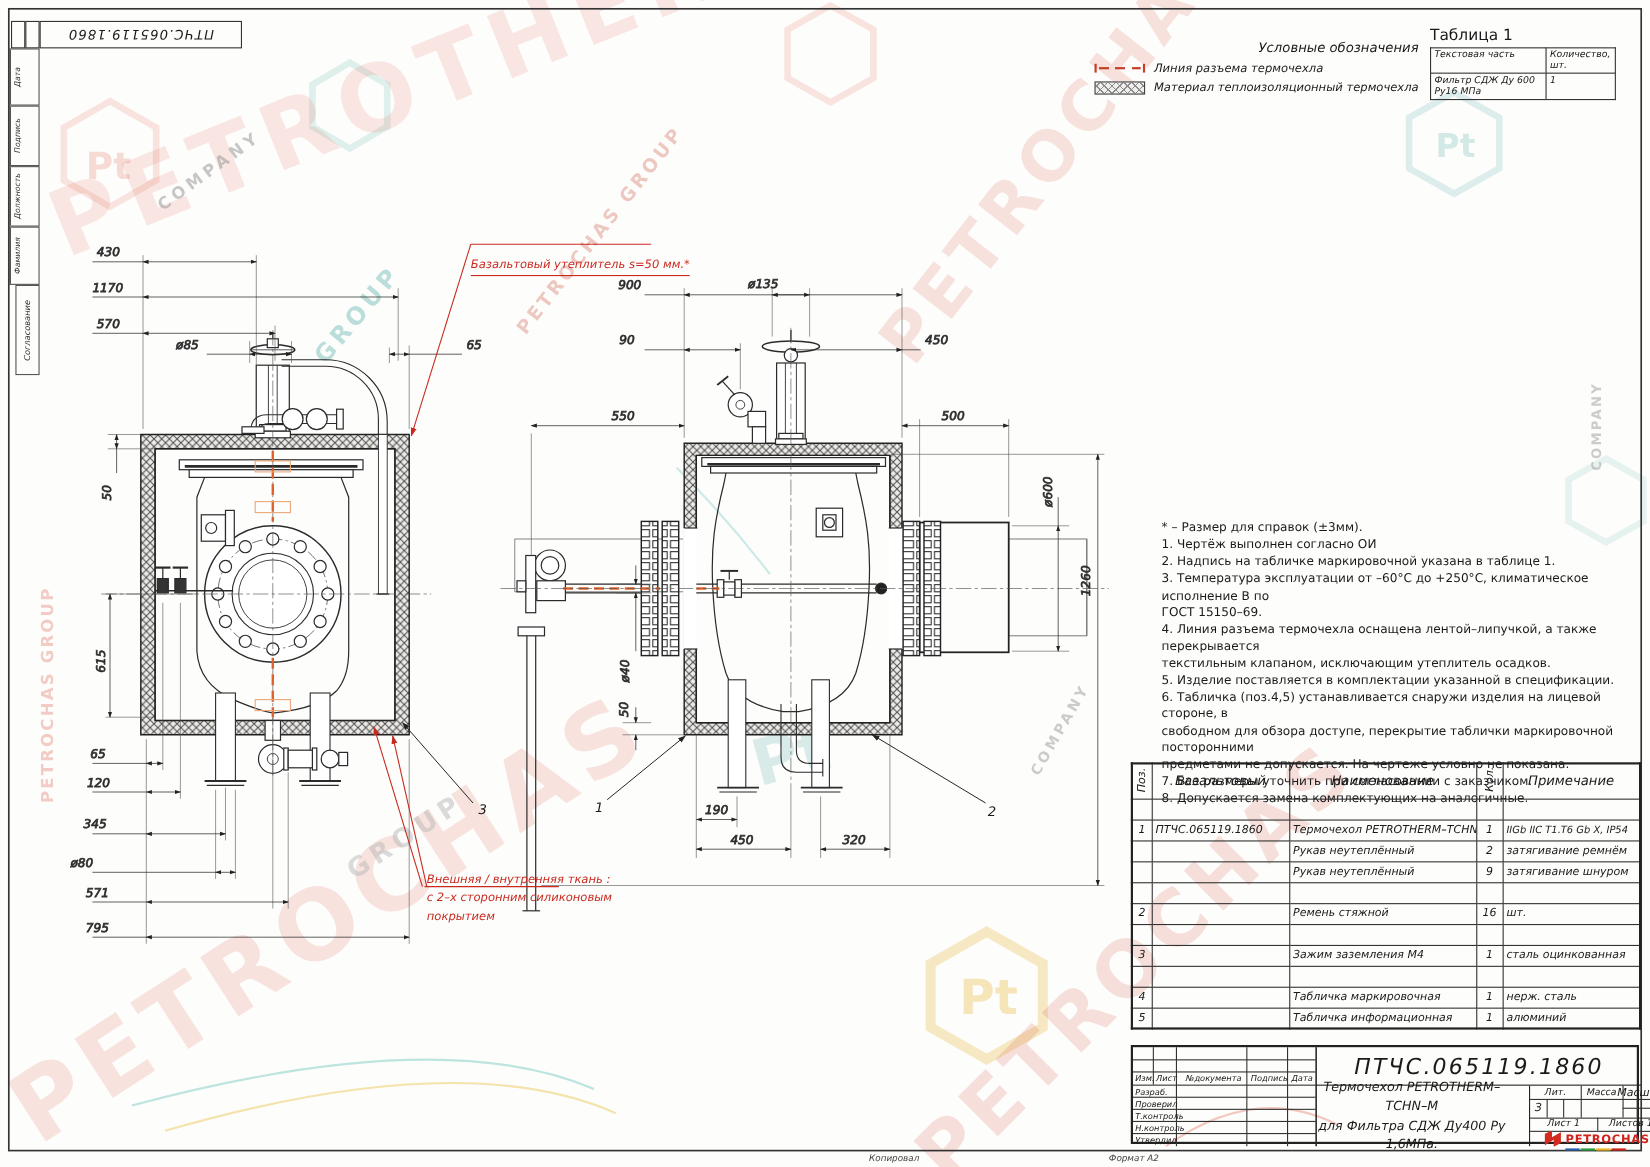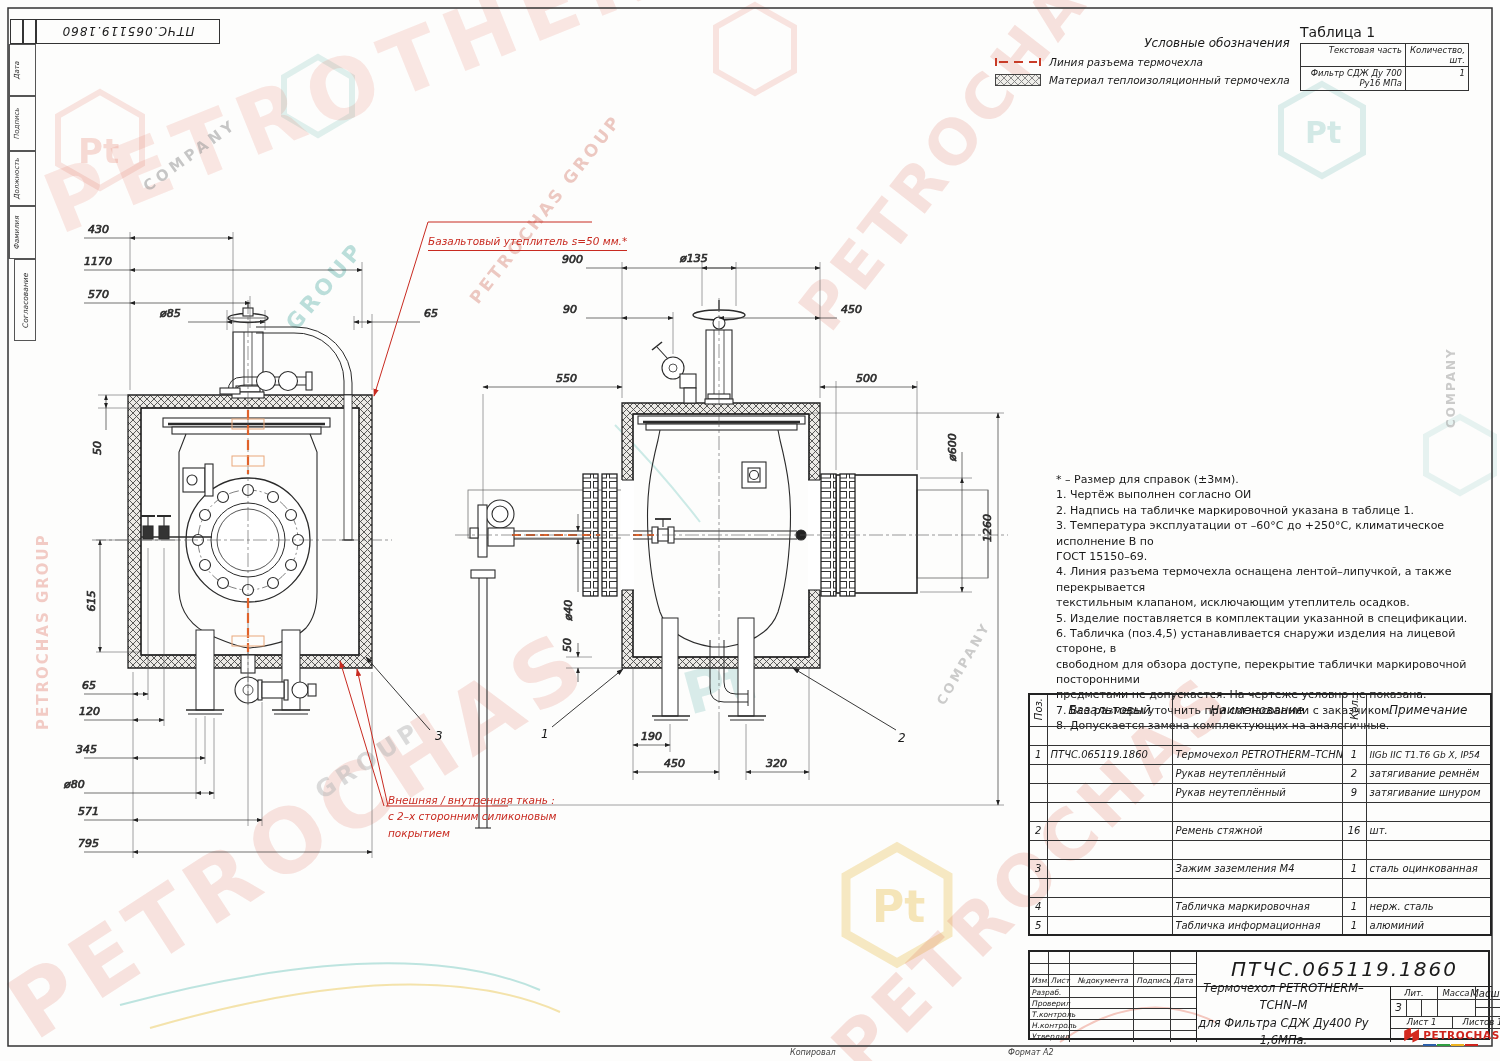--- a/index.html
+++ b/index.html
@@ -21,21 +21,21 @@
   .legend-title{font-size:12px;}
   .legend-item{display:flex;align-items:center;gap:8px;margin-top:6px;}
   .sw-dash{width:46px;height:8px;position:relative;border-left:2px solid #c83c28;border-right:2px solid #c83c28;}
   .sw-dash:before{content:"";position:absolute;left:2px;right:2px;top:3px;height:2px;
      background:repeating-linear-gradient(90deg,#c83c28 0 9px,transparent 9px 15px);}
   .sw-insul{width:46px;height:12px;border:1px solid #444;
      background:repeating-linear-gradient(45deg,#8a8a8a 0 1px,transparent 1px 5px),
                 repeating-linear-gradient(-45deg,#8a8a8a 0 1px,transparent 1px 5px),#efeeea;}
   .legend-label{font-size:10.5px;font-style:italic;}
   
-  .t1{border-collapse:collapse;table-layout:fixed;width:168px;text-align:right;}
+  .t1{border-collapse:collapse;table-layout:fixed;width:168px;}
   .t1 td{border:1px solid #333;font-size:8.5px;font-style:italic;padding:1px 3px;vertical-align:top;}
   .t1-title{font-size:14px;margin-bottom:3px;}
   
   .notes{width:442px;font-size:11px;line-height:1.40;}
   
   .spec{border-collapse:collapse;table-layout:fixed;width:462px;border:2px solid #222;}
   .spec th,.spec td{border:1px solid #333;font-weight:normal;overflow:hidden;white-space:nowrap;}
   .spec th{font-size:12px;font-style:italic;height:32px;}
   .spec td{font-size:10px;font-style:italic;height:19px;padding:0 3px;}
   .spec td.c{text-align:center;padding:0;}
@@ -515,21 +515,21 @@
       <colgroup>
           <col style="width:105px">
           <col style="width:63px">
         </colgroup>
       <tbody>
           <tr>
         <td>Текстовая часть</td>
         <td>Количество, шт.</td>
       </tr>
       <tr style="height:24px;">
-        <td>Фильтр СДЖ Ду 700 Ру16 МПа</td>
+        <td>Фильтр СДЖ Ду 600 Ру16 МПа</td>
         <td>1</td>
       </tr>
     </tbody>
       </table>
   </div>
 
   <div class="abs ovl notes" style="left:1056px;top:472px;">
     <div>* – Размер для справок (±3мм).</div>
     <div>1. Чертёж выполнен согласно ОИ</div>
     <div>2. Надпись на табличке маркировочной указана в таблице 1.</div>

